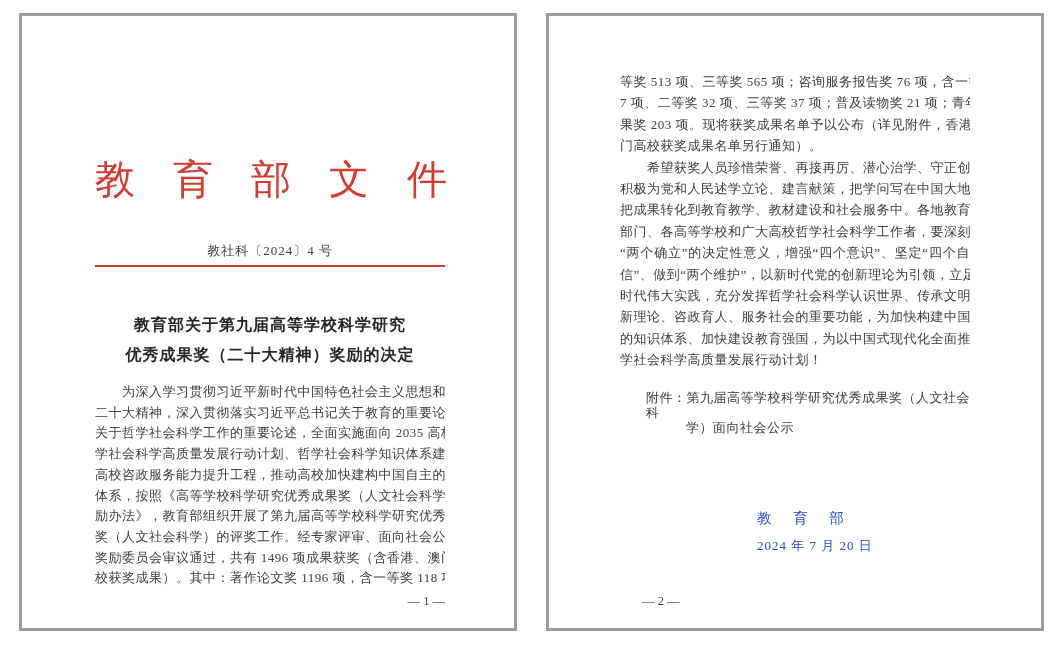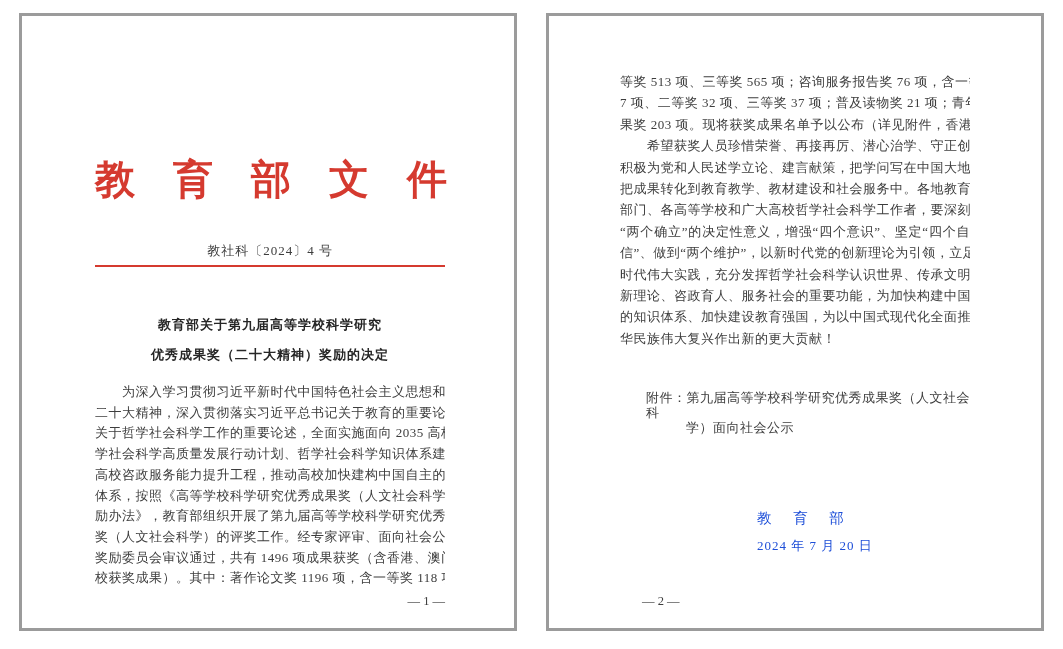--- a/index.html
+++ b/index.html
@@ -25,21 +25,21 @@
     box-sizing: border-box;
   }
   .page-1 { left: 19px; }
   .page-2 { left: 546px; }
 
   .hdr-title {
     position: absolute;
     top: 136px; left: 73px; width: 350px;
     text-align: center;
     font-size: 40px;
-    font-weight: bold;
+    font-weight: normal;
     color: var(--red);
     letter-spacing: 6px;
     word-spacing: 16px;
     white-space: nowrap;
   }
   .doc-number {
     position: absolute;
     top: 226px; left: 73px; width: 350px;
     text-align: center;
     font-size: 13px;
@@ -48,21 +48,21 @@
   }
   .red-line {
     position: absolute;
     top: 249px; left: 73px; width: 350px; height: 2px;
     background: var(--red);
   }
   .doc-title {
     position: absolute;
     top: 294px; left: 63px; width: 370px;
     text-align: center;
-    font-size: 13px;
+    font-size: 16px;
     font-weight: bold;
     color: #262626;
     line-height: 30px;
     letter-spacing: 1px;
   }
   .body-block {
     position: absolute;
     left: 73px; width: 350px;
     font-size: 13px;
     color: #3d3d3d;
@@ -144,30 +144,31 @@
         <div class="line">校获奖成果）。其中：著作论文奖 1196 项，含一等奖 118 项、二</div>
       </div>
     <div class="page-num pn-right">— 1 —</div>
   </div>
 
   <div class="page page-2">
     <div class="body-block body-2">
         <div class="line">等奖 513 项、三等奖 565 项；咨询服务报告奖 76 项，含一等奖</div>
         <div class="line">7 项、二等奖 32 项、三等奖 37 项；普及读物奖 21 项；青年成</div>
         <div class="line">果奖 203 项。现将获奖成果名单予以公布（详见附件，香港、澳</div>
+        <div class="line end">门高校获奖成果名单另行通知）。</div>
         <div class="line">　　希望获奖人员珍惜荣誉、再接再厉、潜心治学、守正创新，</div>
         <div class="line">积极为党和人民述学立论、建言献策，把学问写在中国大地上，</div>
         <div class="line">把成果转化到教育教学、教材建设和社会服务中。各地教育行政</div>
         <div class="line">部门、各高等学校和广大高校哲学社会科学工作者，要深刻领悟</div>
         <div class="line">“两个确立”的决定性意义，增强“四个意识”、坚定“四个自</div>
         <div class="line">信”、做到“两个维护”，以新时代党的创新理论为引领，立足新</div>
         <div class="line">时代伟大实践，充分发挥哲学社会科学认识世界、传承文明、创</div>
         <div class="line">新理论、咨政育人、服务社会的重要功能，为加快构建中国自主</div>
         <div class="line">的知识体系、加快建设教育强国，为以中国式现代化全面推进中</div>
-        <div class="line end">华民族伟大复兴作出新的更大贡献！</div>
+        <div class="line end">学社会科学高质量发展行动计划！</div>
       </div>
     <div class="attachment">
       <div class="a1">附件：第九届高等学校科学研究优秀成果奖（人文社会科</div>
       <div class="a2">学）面向社会公示</div>
     </div>
     <div class="signature">
       <div class="sig-name">教 育 部</div>
       <div class="sig-date">2024 年 7 月 20 日</div>
     </div>
     <div class="page-num pn-left">— 2 —</div>

